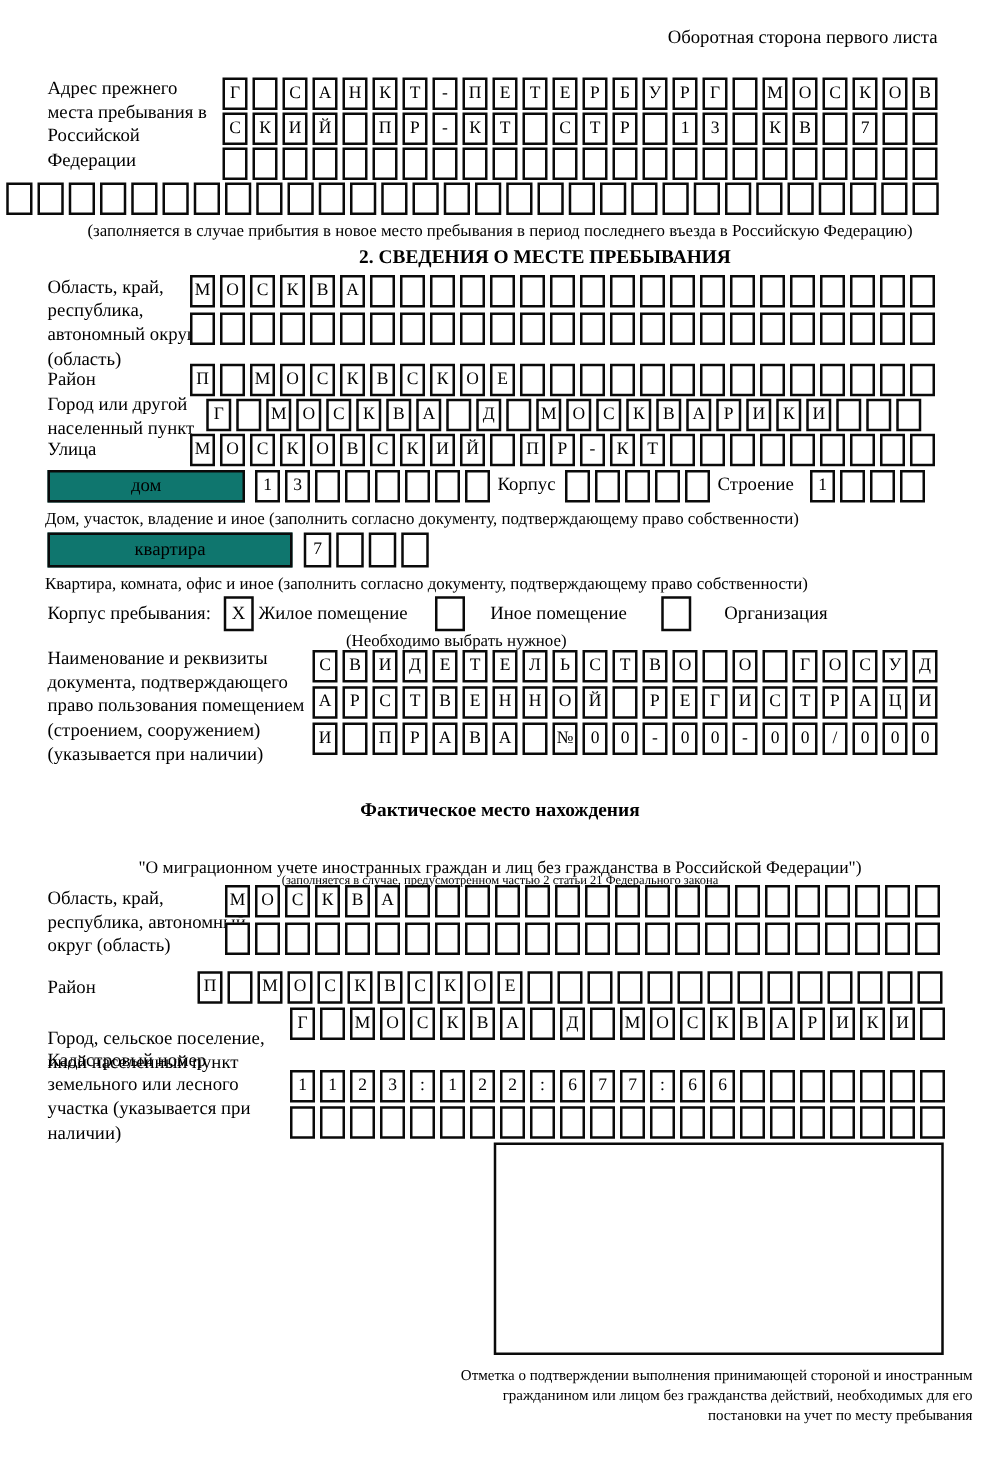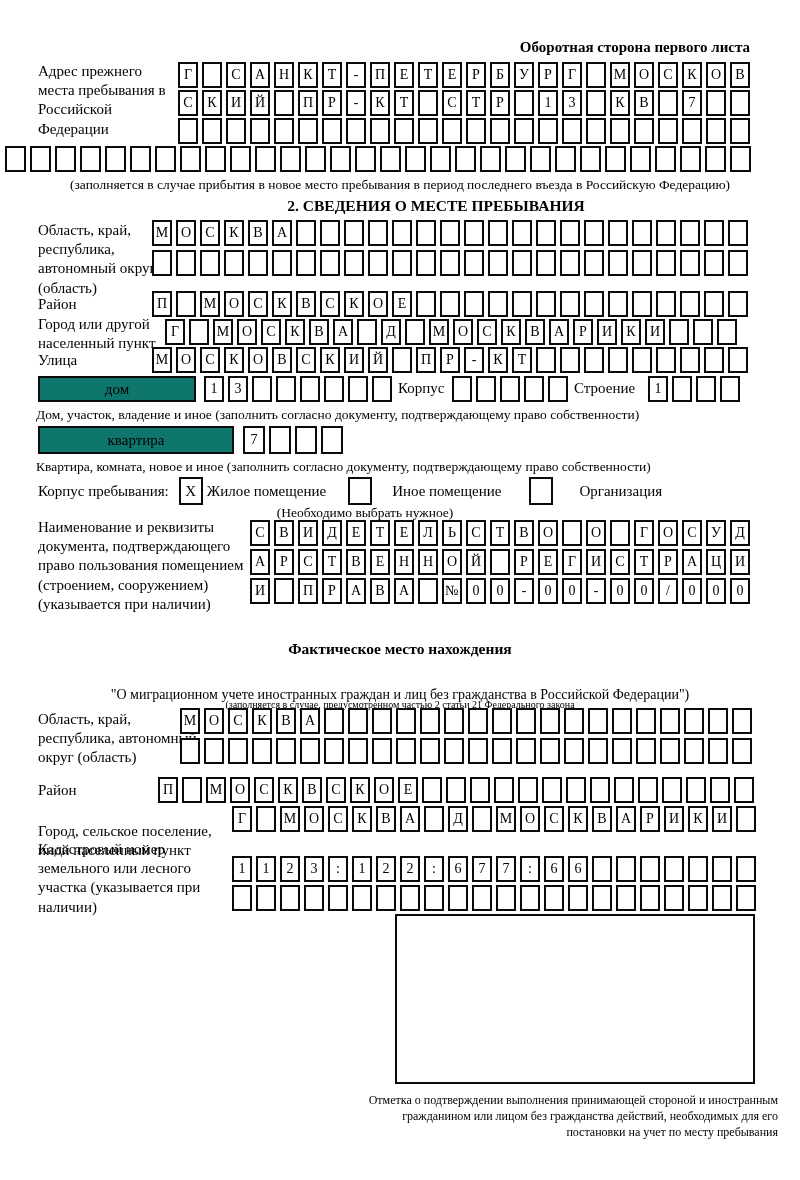--- a/index.html
+++ b/index.html
@@ -41,21 +41,21 @@
   .title{position:absolute;font-weight:bold;font-size:15.5px;}
   .stayrow{position:absolute;display:flex;align-items:center;}
   .bigbox{
     position:absolute;box-sizing:border-box;
     border:2px solid #0a0a0a;background:#fff;
   }
 </style>
 </head>
 <body>
 
-<div class="abs" style="left:480px;top:39px;width:270px;text-align:right;font-weight:bold;">Оборотная сторона первого листа</div>
+<div class="abs" style="left:480px;top:22px;width:270px;text-align:right;">Оборотная сторона первого листа</div>
 
 <div class="lbl" style="left:38px;top:62px;width:142px;">Адрес прежнего места пребывания в Российской Федерации</div>
 <div class="cellrow" style="left:178px;top:62px">
     <div class="cell">Г</div>
     <div class="cell"></div>
     <div class="cell">С</div>
     <div class="cell">А</div>
     <div class="cell">Н</div>
     <div class="cell">К</div>
     <div class="cell">Т</div>
@@ -335,21 +335,21 @@
   </div>
 <div class="caption" style="left:36px;top:406px;width:760px;">Дом, участок, владение и иное (заполнить согласно документу, подтверждающему право собственности)</div>
 
 <div class="widebox" style="left:38px;top:426px;width:196px;height:28px;">квартира</div>
 <div class="cellrow lg" style="left:243px;top:426px">
     <div class="cell">7</div>
     <div class="cell"></div>
     <div class="cell"></div>
     <div class="cell"></div>
   </div>
-<div class="caption" style="left:36px;top:458px;width:760px;">Квартира, комната, новое и иное (заполнить согласно документу, подтверждающему право собственности)</div>
+<div class="caption" style="left:36px;top:458px;width:760px;">Квартира, комната, офис и иное (заполнить согласно документу, подтверждающему право собственности)</div>
 
 <div class="stayrow" style="left:38px;top:477px;">
   <span>Корпус пребывания:</span>
   <span class="checkbox" style="margin-left:10px;">X</span>
   <span style="margin-left:4px;">Жилое помещение</span>
   <span class="checkbox" style="margin-left:22px;"></span>
   <span style="margin-left:20px;">Иное помещение</span>
   <span class="checkbox" style="margin-left:28px;"></span>
   <span style="margin-left:26px;">Организация</span>
 </div>

